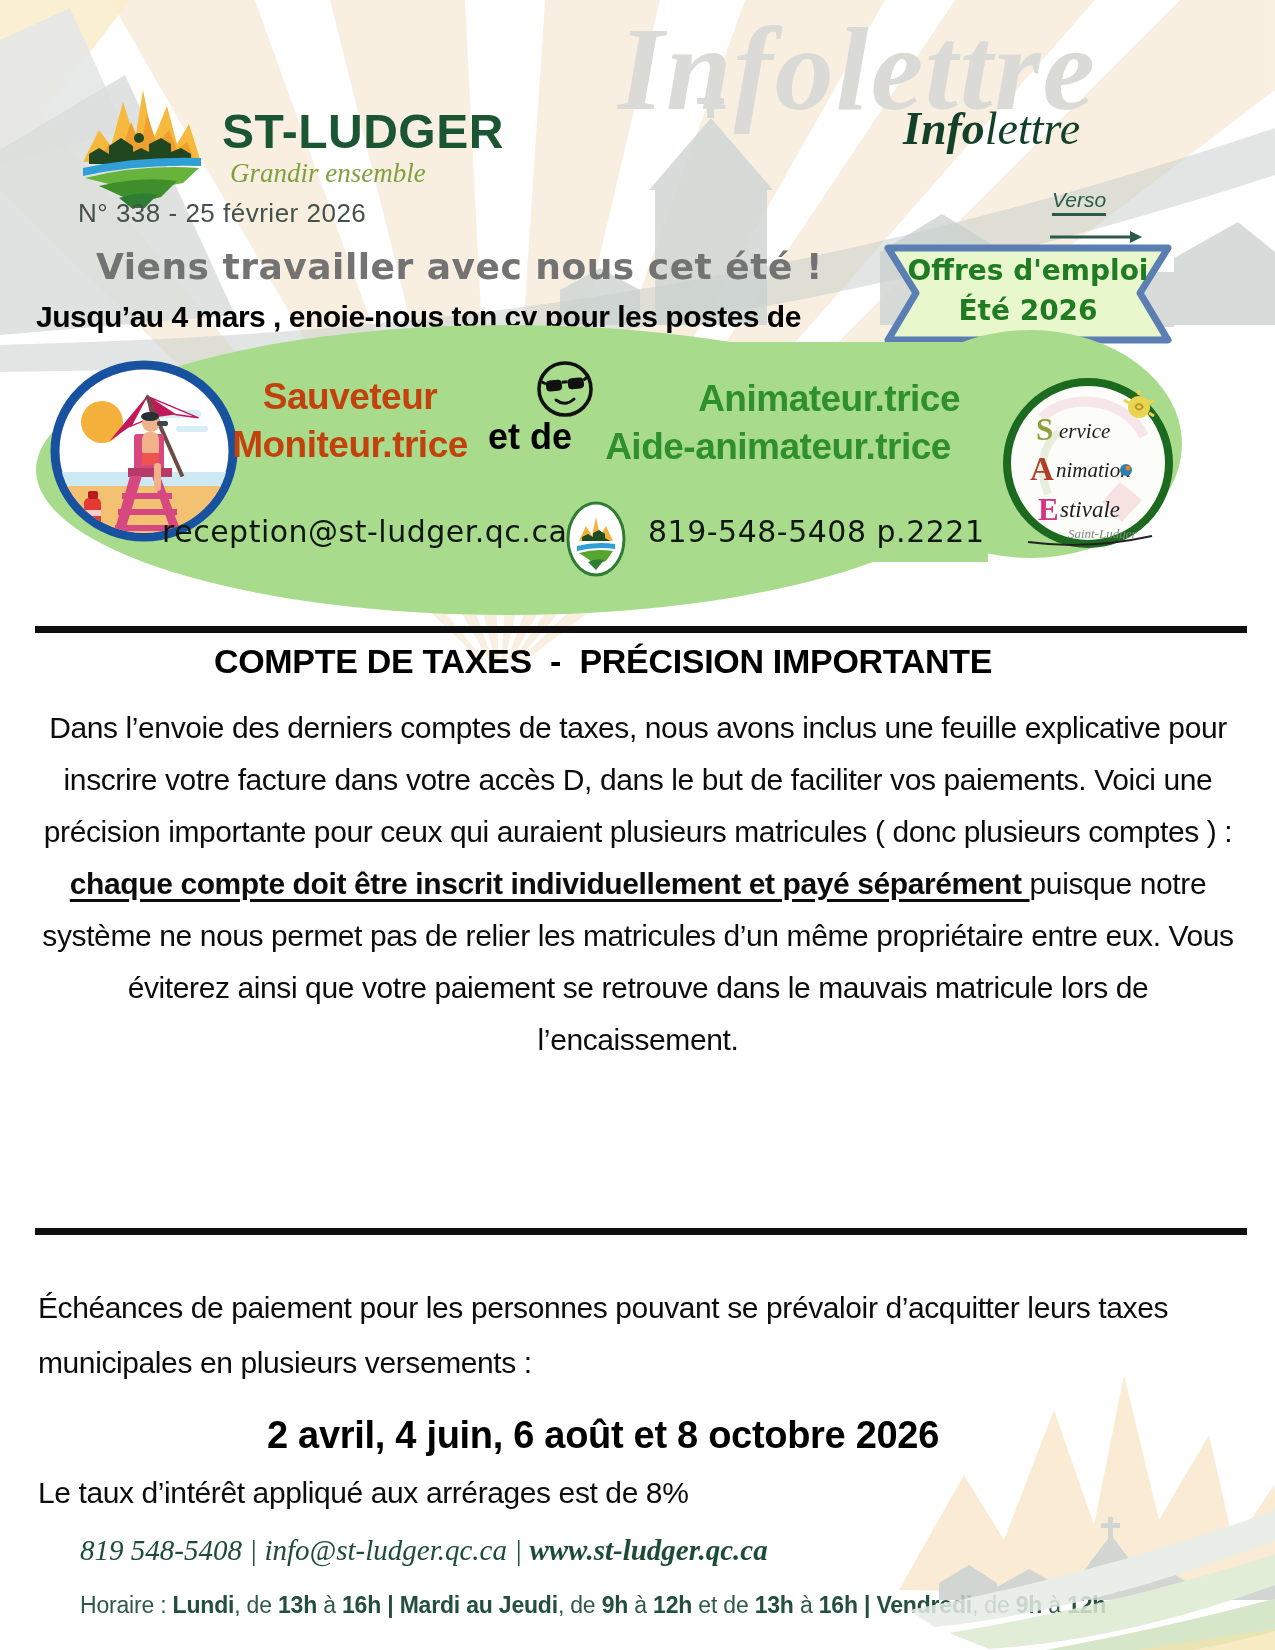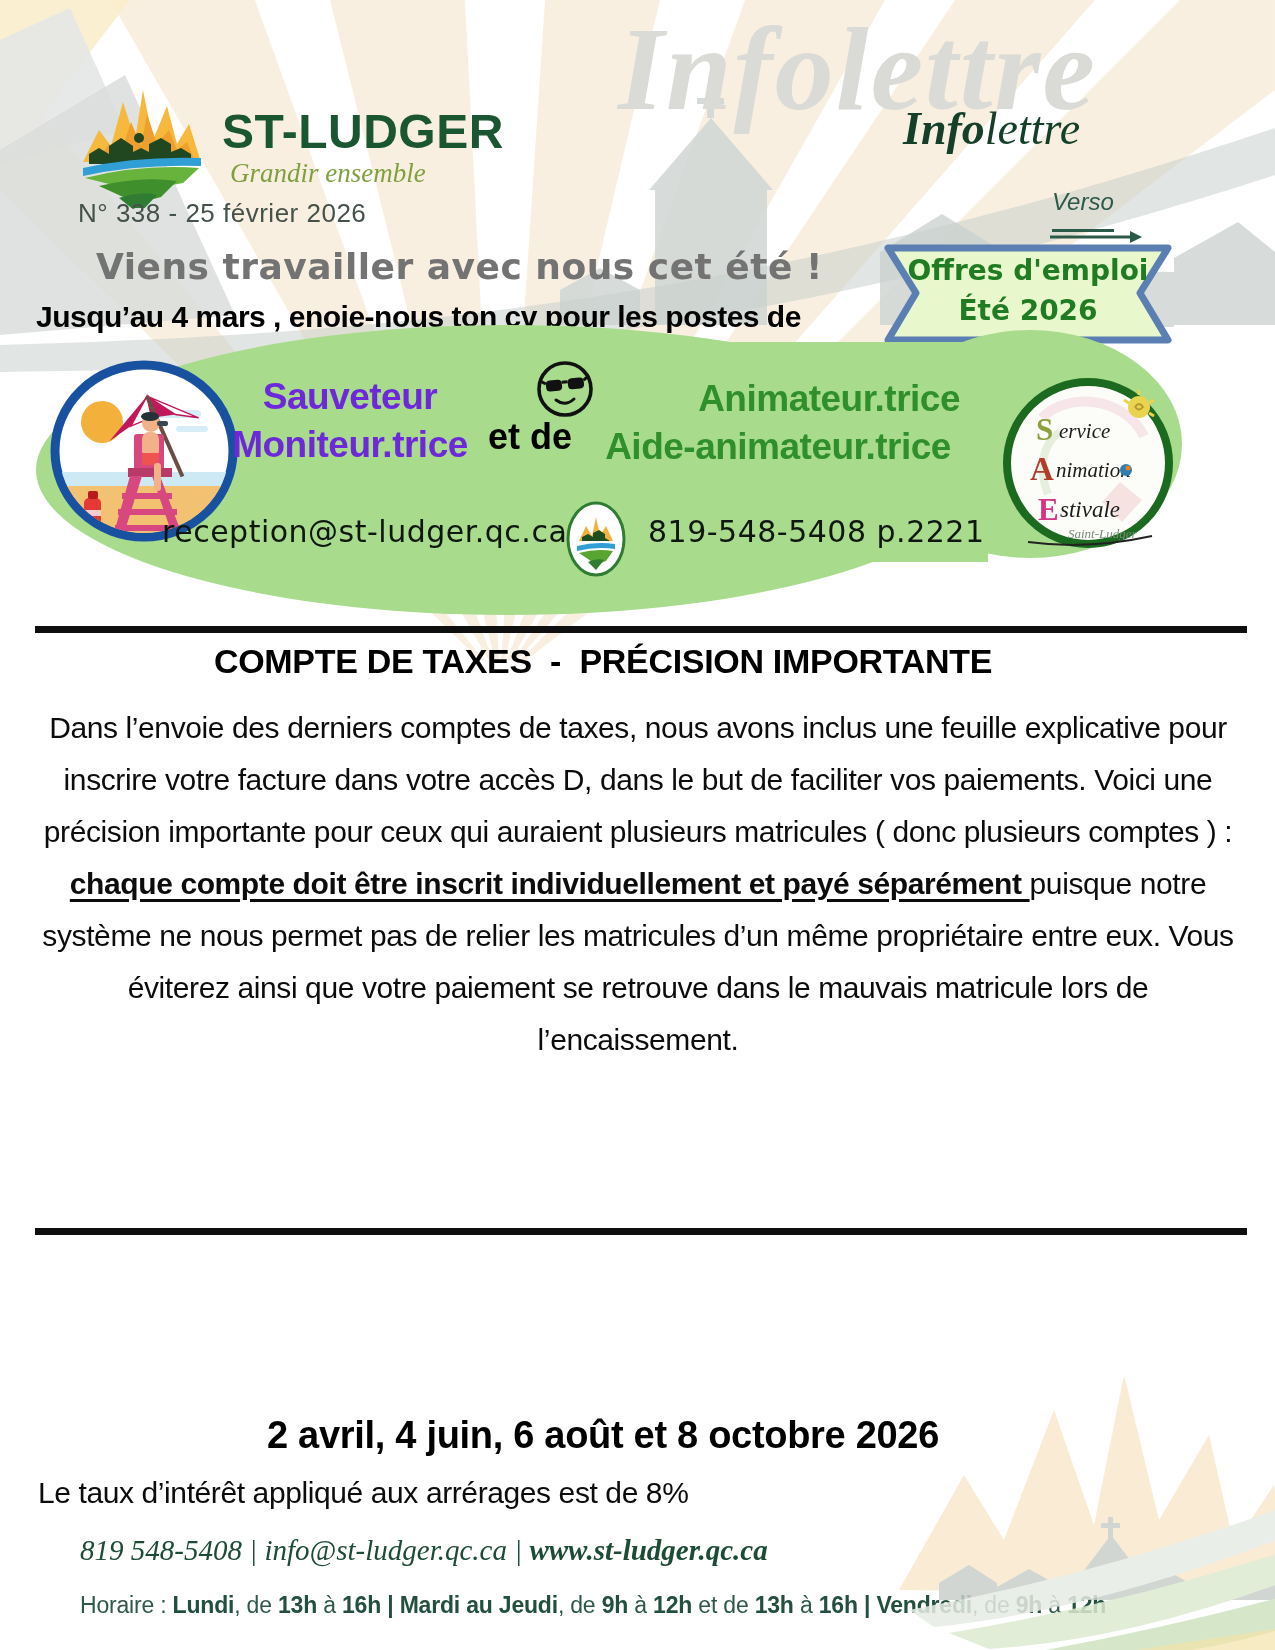--- a/index.html
+++ b/index.html
@@ -12,39 +12,39 @@
   .wm-infolettre{left:618px;top:2px;font-family:"Liberation Serif",serif;font-style:italic;
         font-weight:700;font-size:118px;color:#dadad6;white-space:nowrap;letter-spacing:2px;}
   .brand-logo{left:76px;top:86px;width:132px;height:122px;}
   .brand-name{left:222px;top:104px;font-size:48px;font-weight:800;color:#1b5633;letter-spacing:.5px;}
   .brand-tagline{left:230px;top:158px;font-family:"Liberation Serif",serif;font-style:italic;
         font-size:27px;color:#7fa03e;}
   .issue-no{left:78px;top:198px;font-size:26px;color:#44524a;letter-spacing:.5px;}
   .nl-title{left:903px;top:102px;font-family:"Liberation Serif",serif;font-style:italic;
         font-size:46px;color:#14402a;white-space:nowrap;}
   .nl-title .b{font-weight:800;}
-  .verso{left:1052px;top:188px;font-size:24px;font-style:italic;color:#2c5a49;
-        border-bottom:3px solid #2c5a49;padding-bottom:13px;}
+  .verso{left:1052px;top:188px;font-size:21px;font-style:italic;color:#2c5a49;
+        border-bottom:3px solid #2c5a49;padding-bottom:1px;}
   .verso-arrow{left:1050px;top:230px;}
 
   
   .hero-title{left:96px;top:246px;font-family:"DejaVu Sans",sans-serif;font-weight:700;
         font-size:36px;color:#737373;letter-spacing:.5px;white-space:nowrap;}
   .hero-sub{left:36px;top:300px;font-weight:800;font-size:30px;color:#000;
         letter-spacing:-.5px;white-space:nowrap;}
   .badge{left:866px;top:240px;width:324px;height:108px;}
   .badge .txt{position:absolute;left:0;width:100%;text-align:center;
         font-family:"DejaVu Sans",sans-serif;font-weight:700;color:#1f7c22;font-size:28px;}
   .badge .l1{top:14px;} .badge .l2{top:54px;}
 
   
   .blob{left:28px;top:322px;width:1160px;height:300px;}
   .lifeguard{left:50px;top:360px;width:188px;height:182px;}
   .job{font-weight:800;font-size:37px;text-align:center;white-space:nowrap;letter-spacing:-.5px;}
-  .job.blue{color:#6d28d9;} .job.green{color:#2f8f2b;}
+  .job.blue{color:#c2410c;} .job.green{color:#2f8f2b;}
   .jl1{left:228px;top:376px;width:244px;}
   .jl2{left:196px;top:424px;width:308px;}
   .jr1{left:596px;top:378px;width:364px;text-align:right;}
   .jr2{left:576px;top:426px;width:404px;}
   .sunglasses{left:534px;top:358px;width:62px;height:62px;}
   .connector{left:488px;top:416px;font-weight:800;font-size:36px;color:#000;}
   .sae{left:1002px;top:374px;width:172px;height:178px;}
   .band-contact{font-family:"DejaVu Sans",sans-serif;font-size:30px;color:#101711;letter-spacing:.5px;}
   .band-email{left:162px;top:514px;}
   .mini-logo{left:566px;top:500px;width:60px;height:78px;}
@@ -244,20 +244,21 @@
     <path d="M13,53 Q30,48 47,51 L40,61 Q30,66 22,59 Z" fill="#58a531"></path>
     <path d="M22,62 Q30,58 38,60 L30,70 Z" fill="#2e7d32"></path>
   </svg>
   <div class="abs band-contact band-phone">819-548-5408 p.2221</div>
 
   <div class="abs rule rule1"></div>
   <div class="abs tax-heading">COMPTE DE TAXES&nbsp; -&nbsp; PRÉCISION IMPORTANTE</div>
   <div class="abs tax-paragraph"><span>Dans l’envoie des derniers comptes de taxes, nous avons inclus une feuille explicative pour inscrire votre facture dans votre accès D, dans le but de faciliter vos paiements. Voici une précision importante pour ceux qui auraient plusieurs matricules ( donc plusieurs comptes ) : </span><span class="seg-bold seg-underline">chaque compte doit être inscrit individuellement et payé séparément </span><span>puisque notre système ne nous permet pas de relier les matricules d’un même propriétaire entre eux. Vous éviterez ainsi que votre paiement se retrouve dans le mauvais matricule lors de l’encaissement.</span></div>
 
   <div class="abs rule rule2"></div>
+  <div class="abs sched-intro">Échéances de paiement pour les personnes pouvant se prévaloir d’acquitter leurs taxes municipales en plusieurs versements :</div>
   <div class="abs sched-dates">2 avril, 4 juin, 6 août et 8 octobre 2026</div>
   <div class="abs sched-interest">Le taux d’intérêt appliqué aux arrérages est de 8%</div>
 
   <div class="abs footer-contact"><span>819 548-5408</span><span> | </span><span>info@st-ludger.qc.ca</span><span> | </span><span class="seg-bold">www.st-ludger.qc.ca</span></div>
   <div class="abs footer-hours"><span>Horaire : </span><span class="seg-bold">Lundi</span><span>, de </span><span class="seg-bold">13h</span><span> à </span><span class="seg-bold">16h</span><span class="seg-bold"> | </span><span class="seg-bold">Mardi au Jeudi</span><span>, de </span><span class="seg-bold">9h</span><span> à </span><span class="seg-bold">12h</span><span> et de </span><span class="seg-bold">13h</span><span> à </span><span class="seg-bold">16h</span><span class="seg-bold"> | </span><span class="seg-bold">Vendredi</span><span>, de </span><span class="seg-bold">9h</span><span> à </span><span class="seg-bold">12h</span></div>
 
   <svg class="abs bg-footer" viewBox="0 0 410 295">
     <g opacity="0.85">
       <polygon fill="#f8e8cd" points="20,225 85,110 125,175 175,45 215,160 245,10 280,155 330,70 355,180 395,120 410,230"></polygon>
       <g fill="#c9cfcc">

